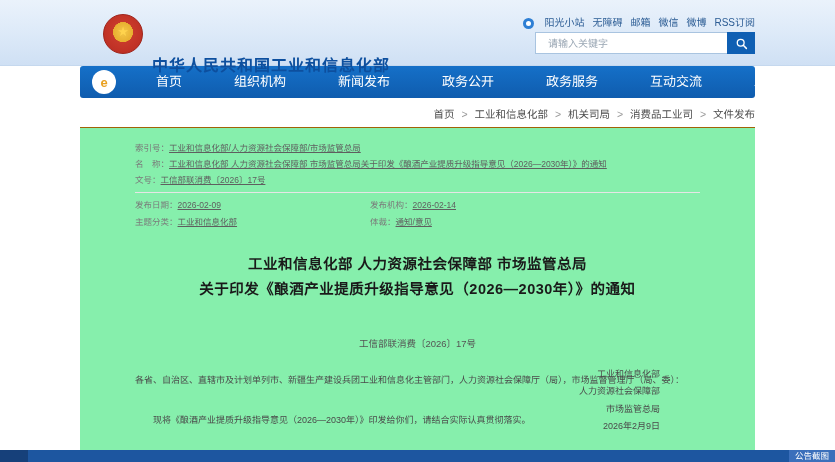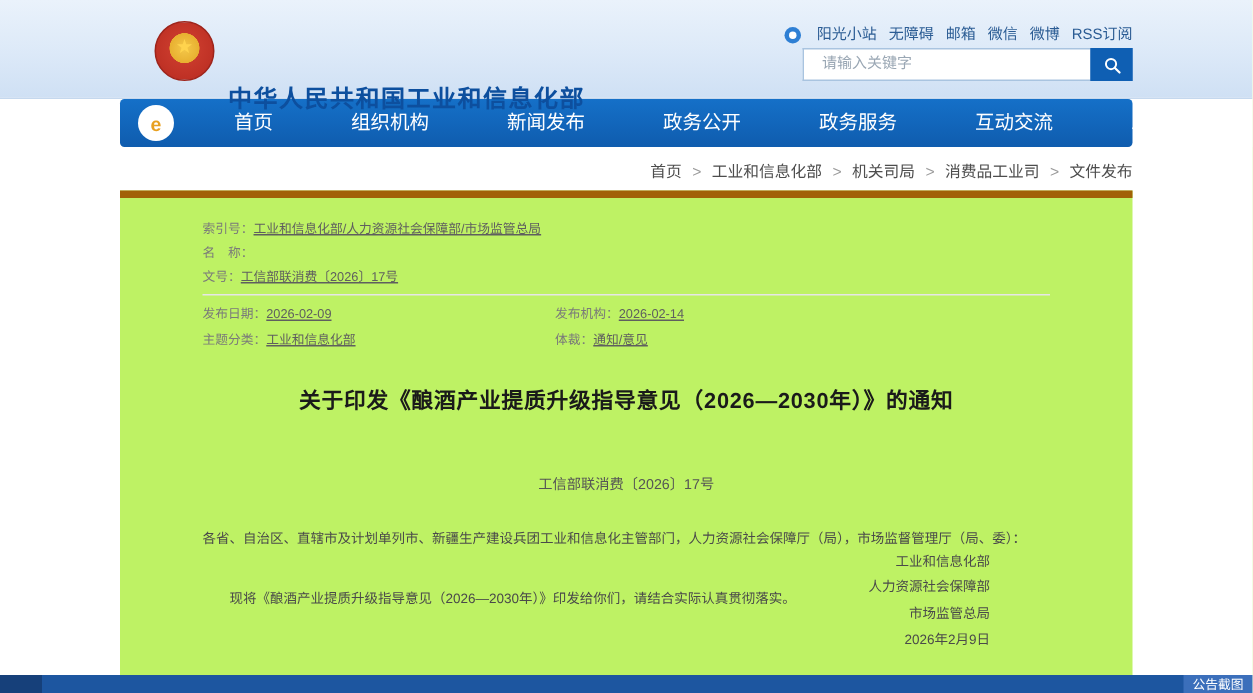--- a/index.html
+++ b/index.html
@@ -93,21 +93,21 @@
   .search-box input {
     flex: 1;
     height: 22px;
     border: 1px solid #a9c4e0;
     border-right: none;
     padding: 0 12px;
     font-size: 10px;
     color: #333;
     background: #fff;
     outline: none;
-    font-family: Liberation Mono, monospace;
+    font-family: Liberation Sans, sans-serif;
   }
   .search-box input::placeholder { color: #9aa7b4; }
   .search-btn {
     width: 28px; height: 22px;
     background: #0f5fb3;
     border: 1px solid #0f5fb3;
     display: flex; align-items: center; justify-content: center;
     cursor: pointer;
   }
   .search-btn svg { display: block; }
@@ -153,23 +153,23 @@
     color: #4d4d4d;
     white-space: nowrap;
     text-align: right;
   }
   .breadcrumb a { color: #4d4d4d; text-decoration: none; }
   .breadcrumb .sep { color: #9a9a9a; margin: 0 4px; }
 
   
   .doc {
     margin: 0 80px;
-    border-top: 5px solid #a16207;
+    border-top: 1px solid #a16207;
     border-bottom: 1px solid #dadada;
-    background: #bef264;
+    background: #86efac;
     height: 330px;
     position: relative;
     padding: 12px 0 0 0;
   }
 
   .meta {
     margin: 0 55px;
     font-size: 8.5px;
     color: #6d6d6d;
     line-height: 1.9;
@@ -311,20 +311,21 @@
 
   <div class="doc">
 
     <div class="meta">
       <div class="meta-row">
         <span class="lbl">索引号：</span>
         <span class="val">工业和信息化部/人力资源社会保障部/市场监管总局</span>
       </div>
       <div class="meta-row">
         <span class="lbl">名　称：</span>
+        <span class="val">工业和信息化部 人力资源社会保障部 市场监管总局关于印发《酿酒产业提质升级指导意见（2026—2030年）》的通知</span>
       </div>
       <div class="meta-row">
         <span class="lbl">文号：</span>
         <span class="val">工信部联消费〔2026〕17号</span>
       </div>
     </div>
 
     <hr class="meta-hr">
 
     <div class="meta">
@@ -344,20 +345,21 @@
           <span class="val">工业和信息化部</span>
         </span>
         <span class="cell">
           <span class="lbl">体裁：</span>
           <span class="val">通知/意见</span>
         </span>
       </div>
     </div>
 
     <div class="doc-title">
+      <div>工业和信息化部 人力资源社会保障部 市场监管总局</div>
       <div>关于印发《酿酒产业提质升级指导意见（2026—2030年）》的通知</div>
     </div>
 
     <div class="doc-number">工信部联消费〔2026〕17号</div>
 
     <div class="doc-para">各省、自治区、直辖市及计划单列市、新疆生产建设兵团工业和信息化主管部门，人力资源社会保障厅（局），市场监督管理厅（局、委）：</div>
     <div class="doc-para indent">现将《酿酒产业提质升级指导意见（2026—2030年）》印发给你们，请结合实际认真贯彻落实。</div>
 
     <div class="signoff">
       <div>工业和信息化部</div>

